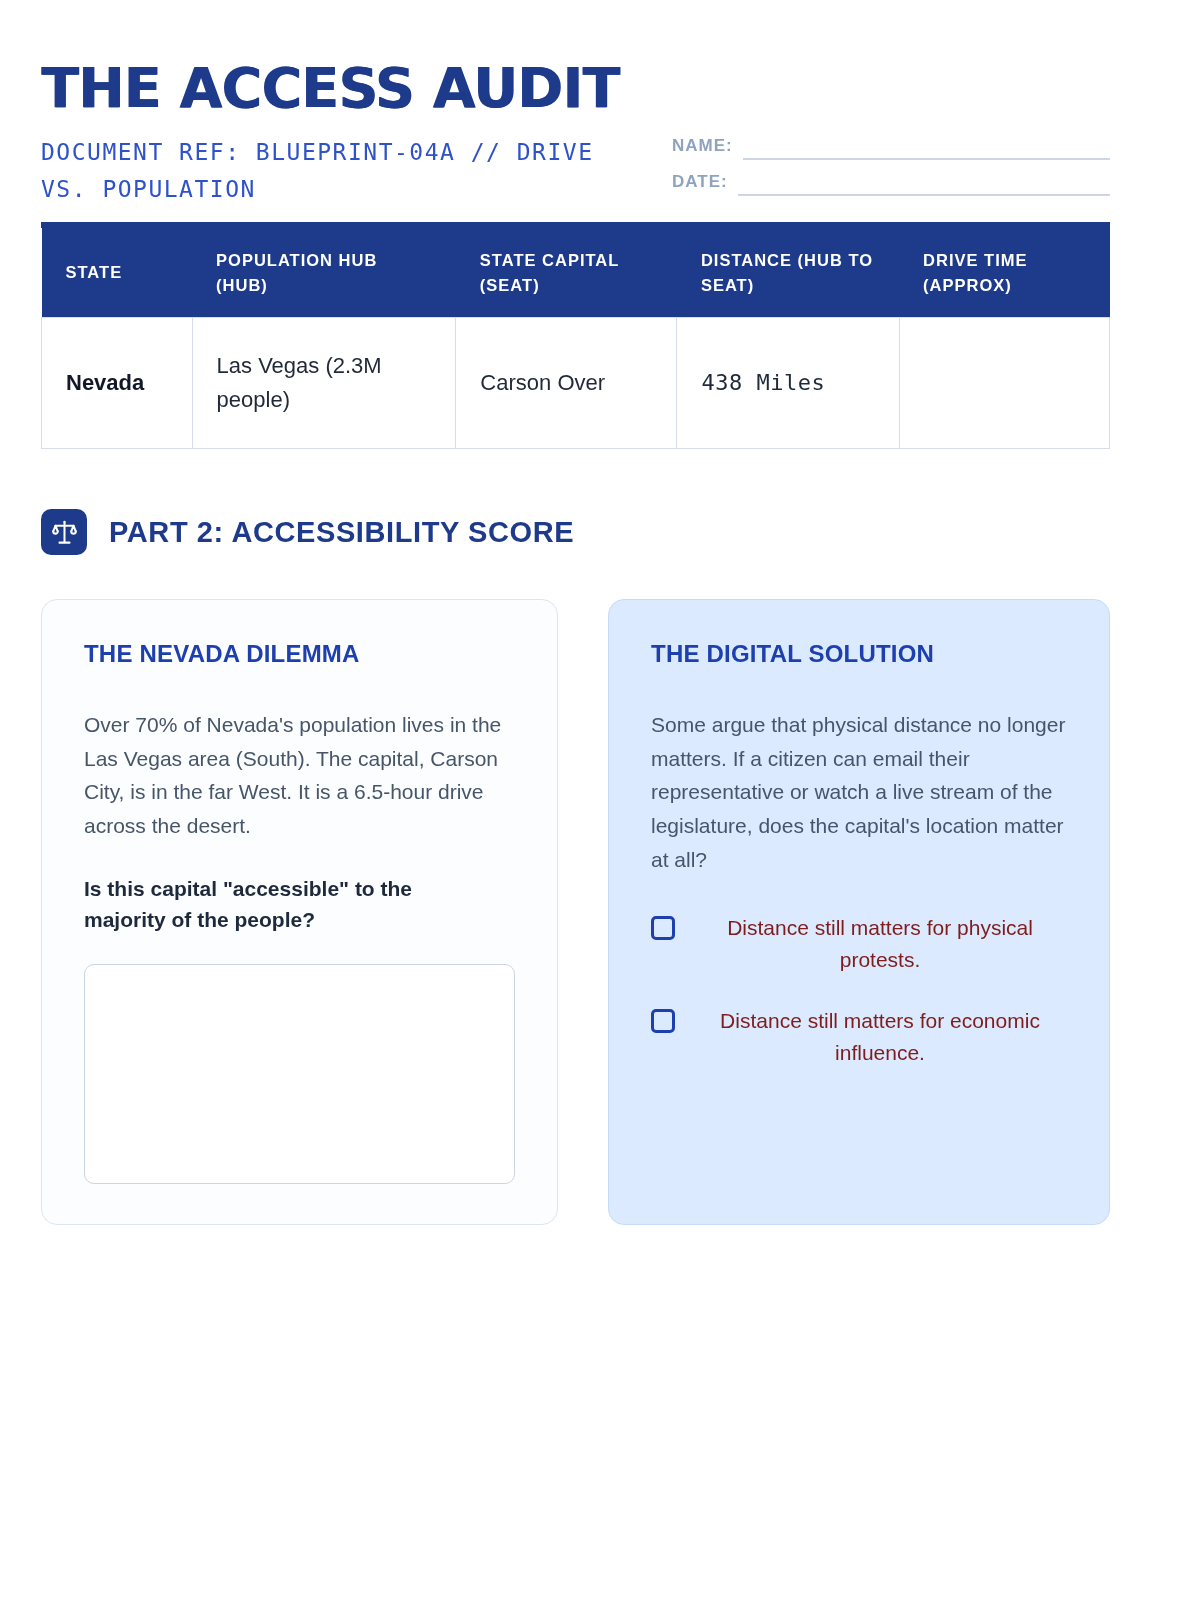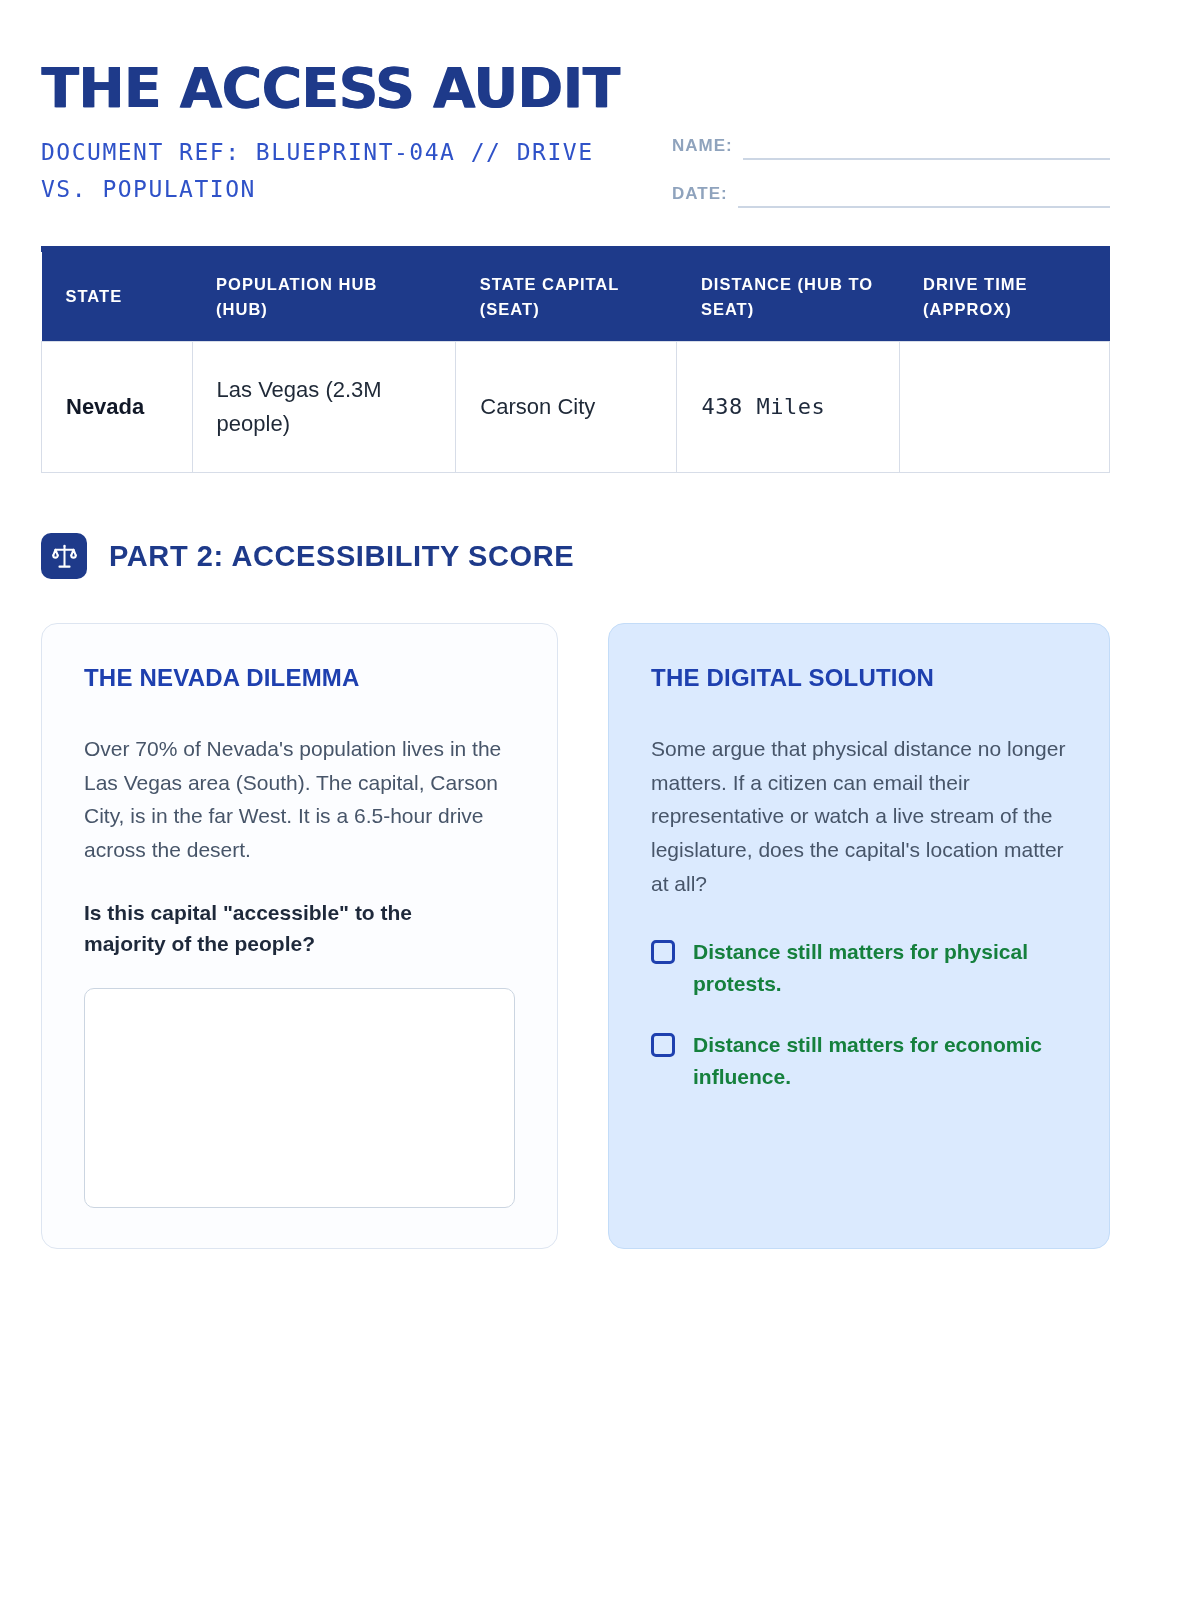--- a/index.html
+++ b/index.html
@@ -19,21 +19,21 @@
     line-height: 1.05;
   }
   .header-row { display: flex; gap: 46px; margin-top: 16px; }
   .doc-ref {
     flex: 0 0 585px;
     font-family: "DejaVu Sans Mono", monospace;
     font-size: 23px; letter-spacing: 1.5px; line-height: 1.6;
     color: #2f52c8;
   }
   .fields { flex: 1; padding-top: 2px; }
-  .field-row { display: flex; align-items: flex-end; margin-bottom: 24px; }
+  .field-row { display: flex; align-items: flex-end; margin-bottom: 12px; }
   .field-label {
     font-size: 17px; font-weight: bold; letter-spacing: 1px;
     color: #8fa3bd; margin-right: 10px; padding-bottom: 4px;
   }
   .field-line { flex: 1; border-bottom: 2px solid #ccd6e4; height: 22px; }
   .divider { height: 6px; background: #1e3a8a; margin-top: 14px; }
 
   
   .part-heading { display: flex; align-items: center; gap: 22px; margin-top: 60px; }
   .icon-box {
@@ -85,21 +85,21 @@
   .answer-box {
     margin-top: 28px; height: 220px; background: #ffffff;
     border: 1.5px solid #cbd5e1; border-radius: 10px;
   }
   .option { display: flex; gap: 18px; align-items: flex-start; margin-top: 30px; }
   .option:first-of-type { margin-top: 36px; }
   .checkbox {
     width: 24px; height: 24px; border: 3px solid #1e40af; border-radius: 5px;
     flex: none; margin-top: 4px; background: transparent;
   }
-  .option-label { font-size: 21px; font-weight: bold; color: #15803d; line-height: 1.5; }
+  .option-label { font-size: 21px; font-weight: normal; color: #7f1d1d; line-height: 1.5; text-align: center; }
 </style>
 </head>
 <body>
 
 <div class="page">
 
   <header>
     <h1 class="title">THE ACCESS AUDIT</h1>
     <div class="header-row">
       <div class="doc-ref">DOCUMENT REF: BLUEPRINT-04A // DRIVE VS. POPULATION</div>
@@ -134,21 +134,21 @@
           <th>POPULATION HUB (HUB)</th>
           <th>STATE CAPITAL (SEAT)</th>
           <th>DISTANCE (HUB TO SEAT)</th>
           <th>DRIVE TIME (APPROX)</th>
         </tr>
       </thead>
       <tbody>
         <tr>
           <td class="state-cell">Nevada</td>
           <td>Las Vegas (2.3M people)</td>
-          <td>Carson City</td>
+          <td>Carson Over</td>
           <td class="mono-cell">438 Miles</td>
           <td class="answer-cell"></td>
         </tr>
       </tbody>
     </table>
   </section>
 
   <section>
     <div class="part-heading">
       <span class="icon-box">

